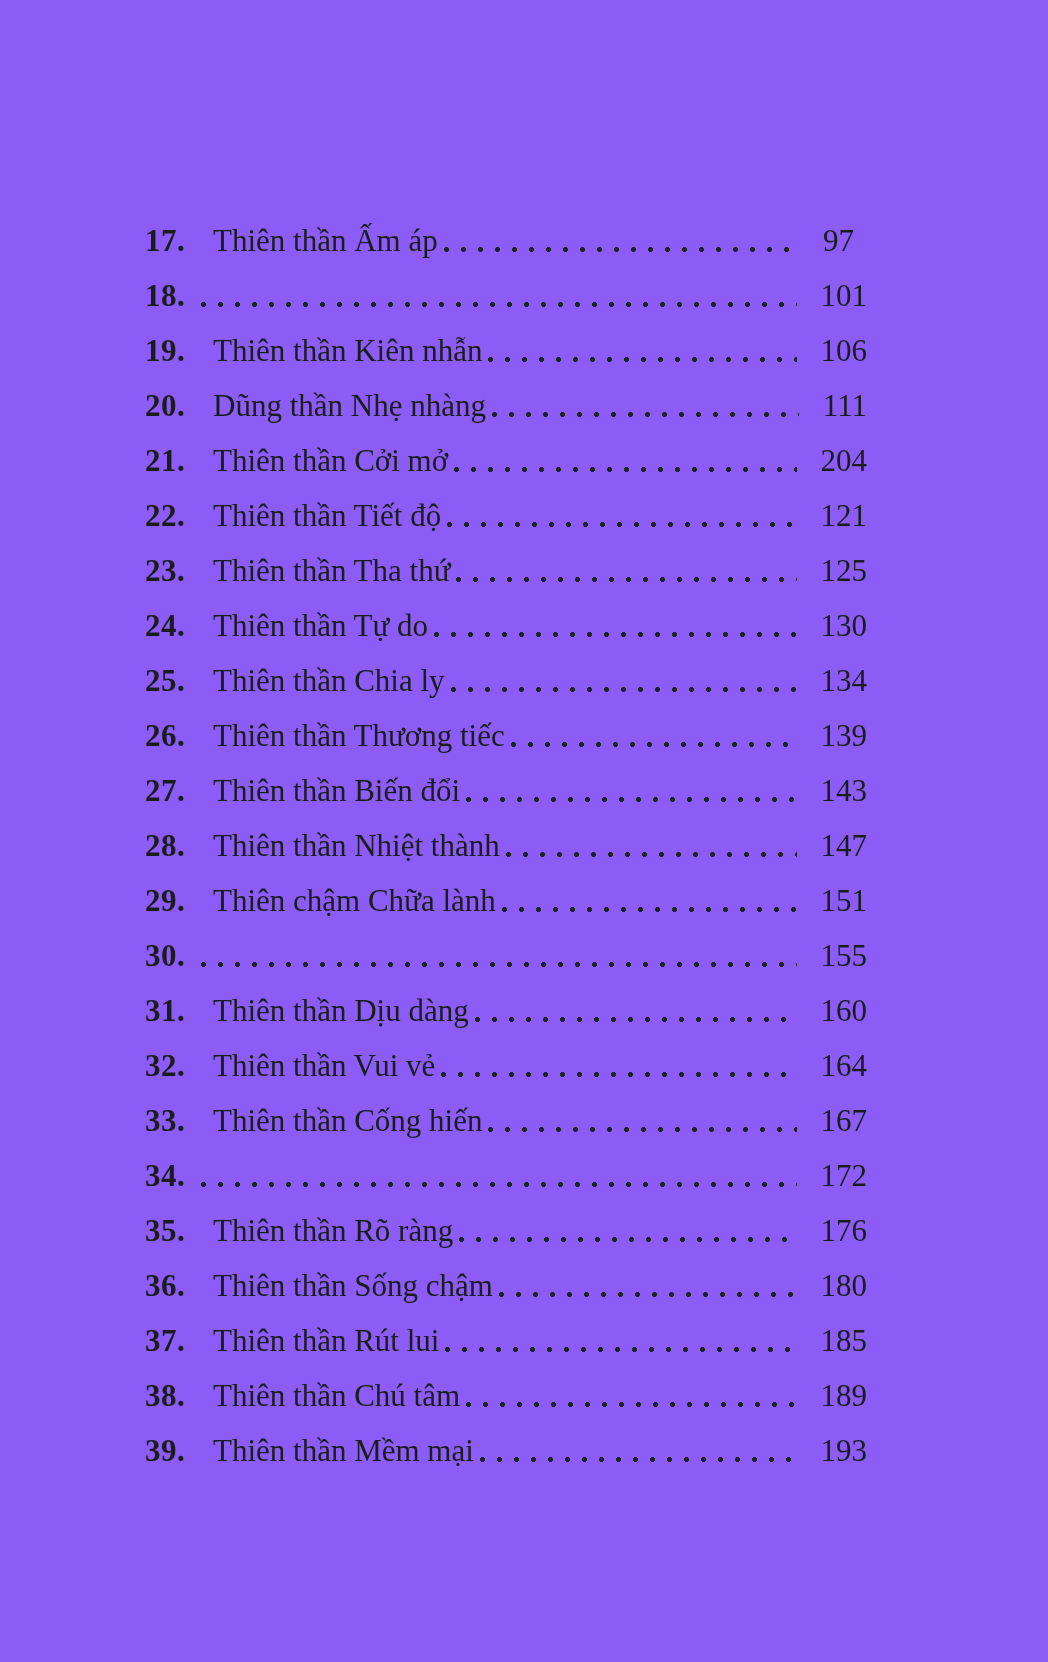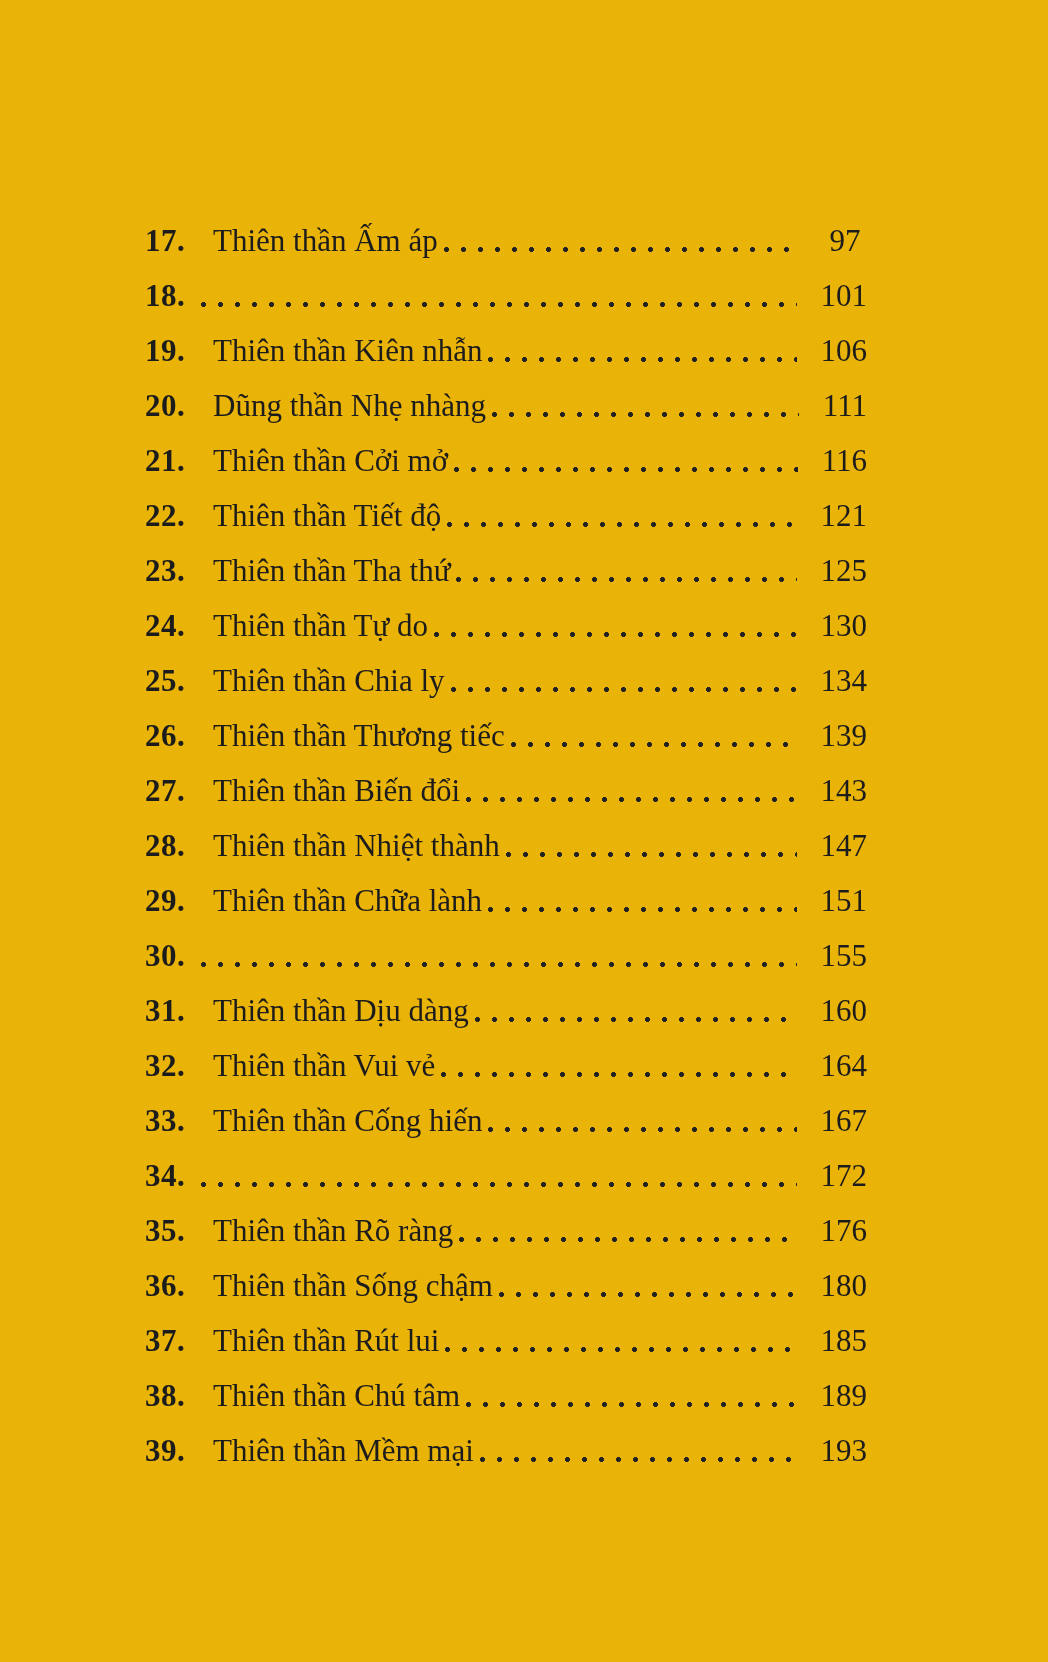--- a/index.html
+++ b/index.html
@@ -46,29 +46,29 @@
     flex: 1 1 auto;
     align-self: stretch;
     margin-left: 6px;
     margin-right: 4px;
     background-image: radial-gradient(circle at 2.5px 2.5px, #222222 2.2px, rgba(0,0,0,0) 2.8px);
     background-size: 17px 5px;
     background-repeat: repeat-x;
     background-position: left calc(100% - 8px);
   }
   .entry-page {
-    text-align: center;
+    text-align: left;
     min-width: 44px;
     margin-left: 20px;
   }
 </style>
 </head>
 <body>
 
-<div class="page" style="background: #eab308; color: rgb(28, 28, 28);">
+<div class="page" style="background: #8b5cf6; color: rgb(28, 28, 28);">
   <main class="toc">
     <div style="display: flex; flex-direction: column; gap: 17px;">
   <div class="toc-row">
     <span class="entry-number">17.</span>
     <span class="entry-title">Thiên thần Ấm áp</span>
     <span class="dot-leader"></span>
     <span class="entry-page">97</span>
   </div>
 
   <div class="toc-row">
@@ -88,21 +88,21 @@
     <span class="entry-number">20.</span>
     <span class="entry-title">Dũng thần Nhẹ nhàng</span>
     <span class="dot-leader"></span>
     <span class="entry-page">111</span>
   </div>
 
   <div class="toc-row">
     <span class="entry-number">21.</span>
     <span class="entry-title">Thiên thần Cởi mở</span>
     <span class="dot-leader"></span>
-    <span class="entry-page">116</span>
+    <span class="entry-page">204</span>
   </div>
 
   <div class="toc-row">
     <span class="entry-number">22.</span>
     <span class="entry-title">Thiên thần Tiết độ</span>
     <span class="dot-leader"></span>
     <span class="entry-page">121</span>
   </div>
 
   <div class="toc-row">
@@ -142,21 +142,21 @@
 
   <div class="toc-row">
     <span class="entry-number">28.</span>
     <span class="entry-title">Thiên thần Nhiệt thành</span>
     <span class="dot-leader"></span>
     <span class="entry-page">147</span>
   </div>
 
   <div class="toc-row">
     <span class="entry-number">29.</span>
-    <span class="entry-title">Thiên thần Chữa lành</span>
+    <span class="entry-title">Thiên chậm Chữa lành</span>
     <span class="dot-leader"></span>
     <span class="entry-page">151</span>
   </div>
 
   <div class="toc-row">
     <span class="entry-number">30.</span>
     <span class="dot-leader"></span>
     <span class="entry-page">155</span>
   </div>
 

